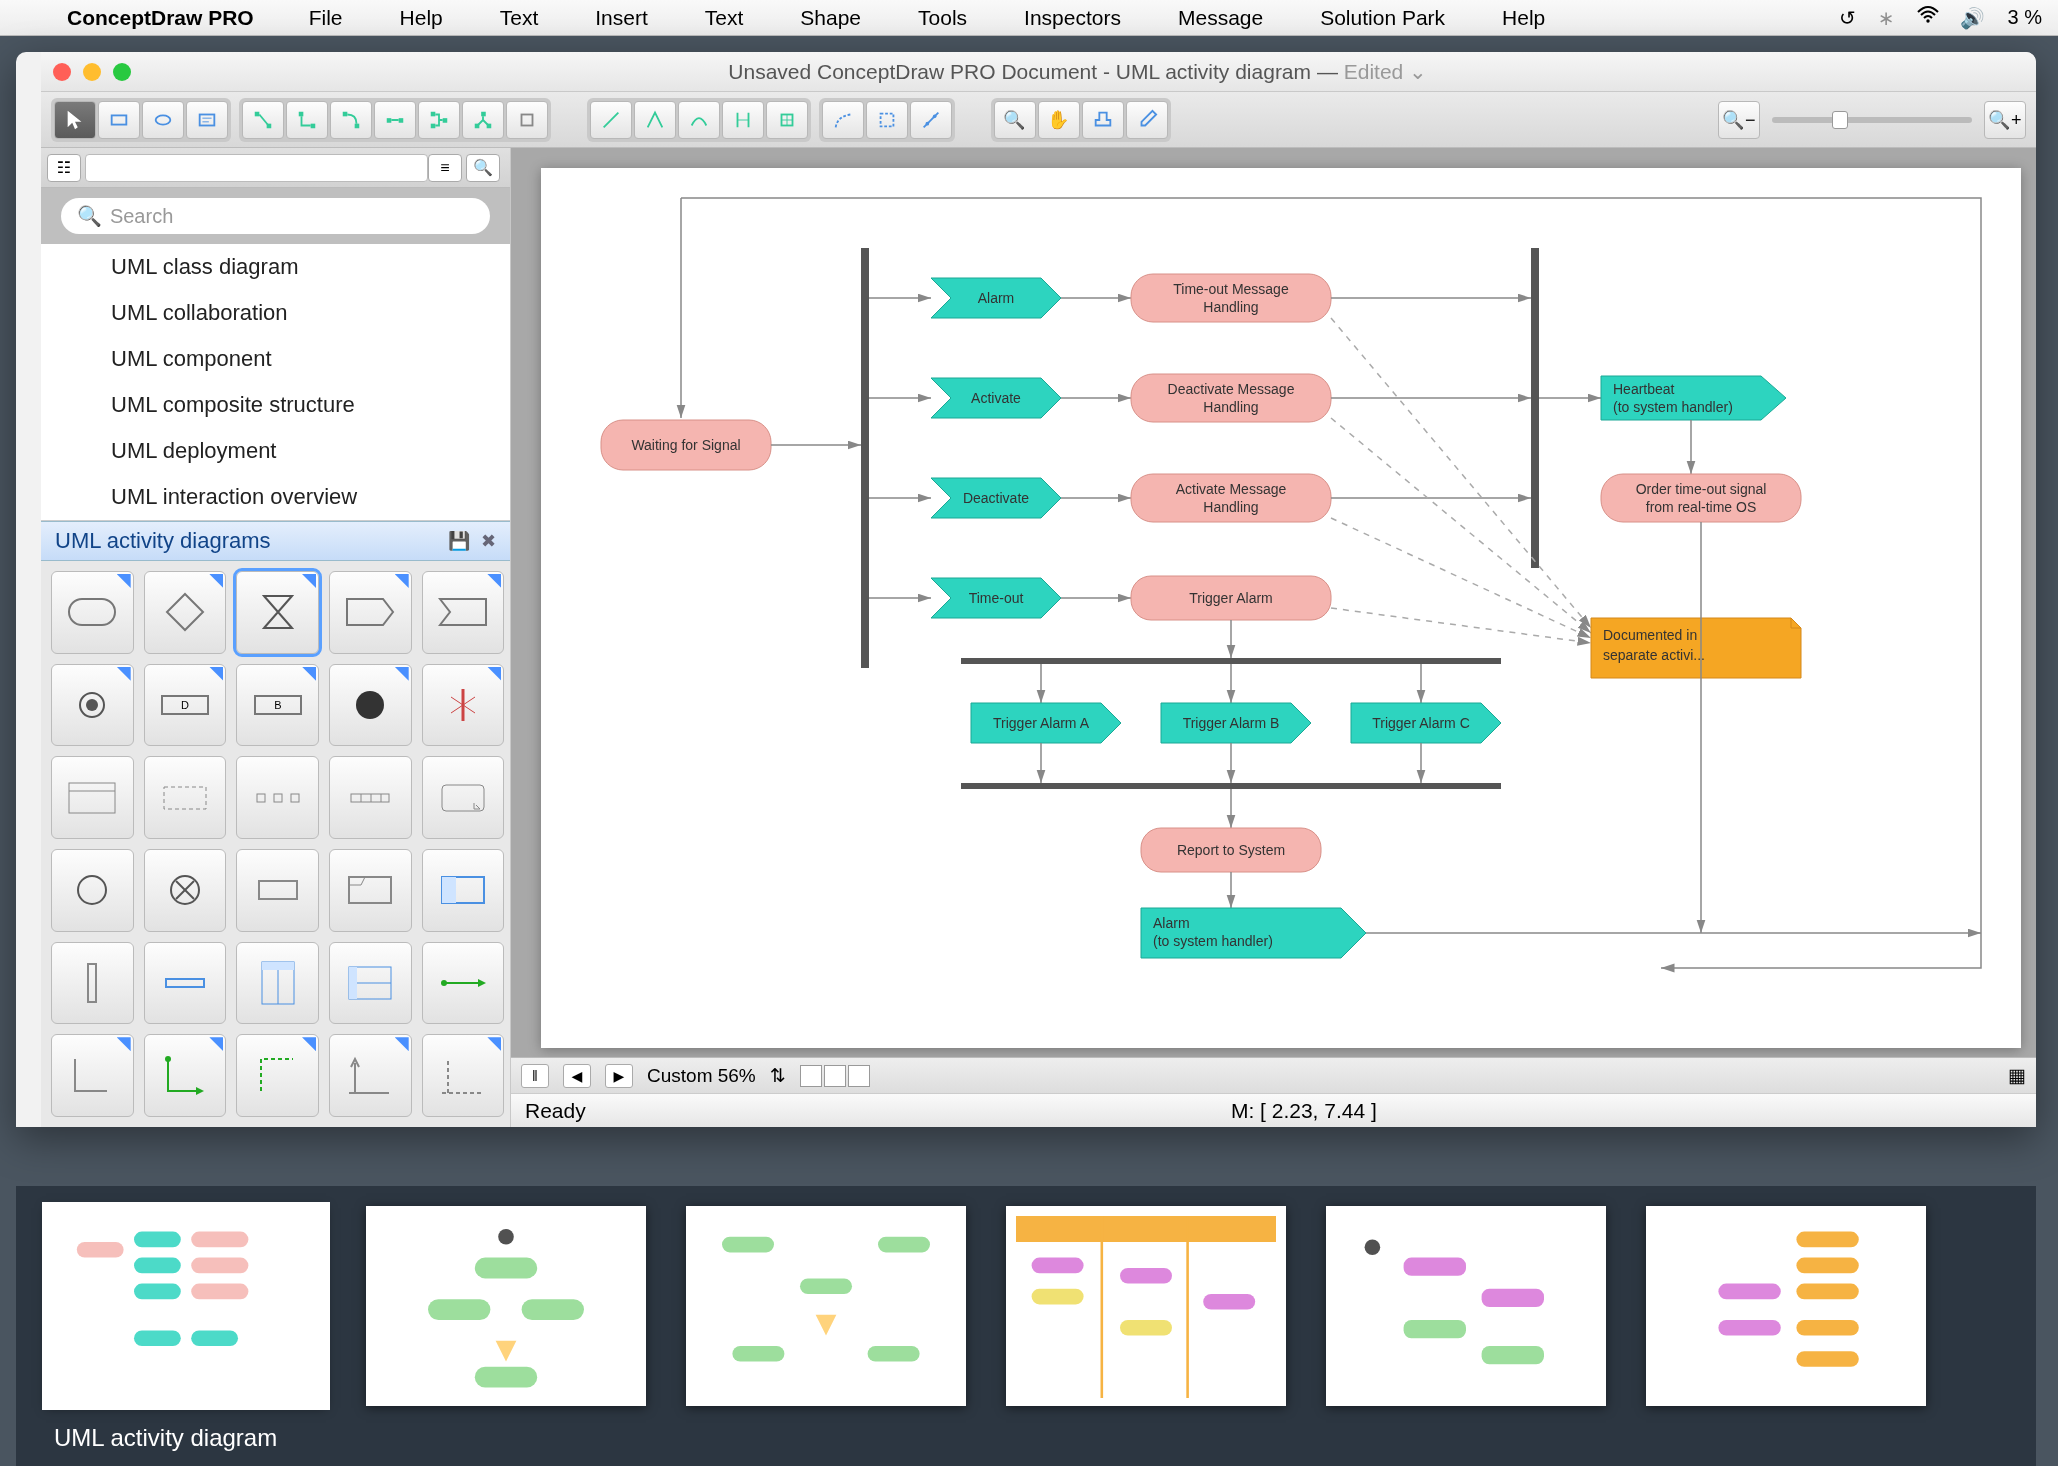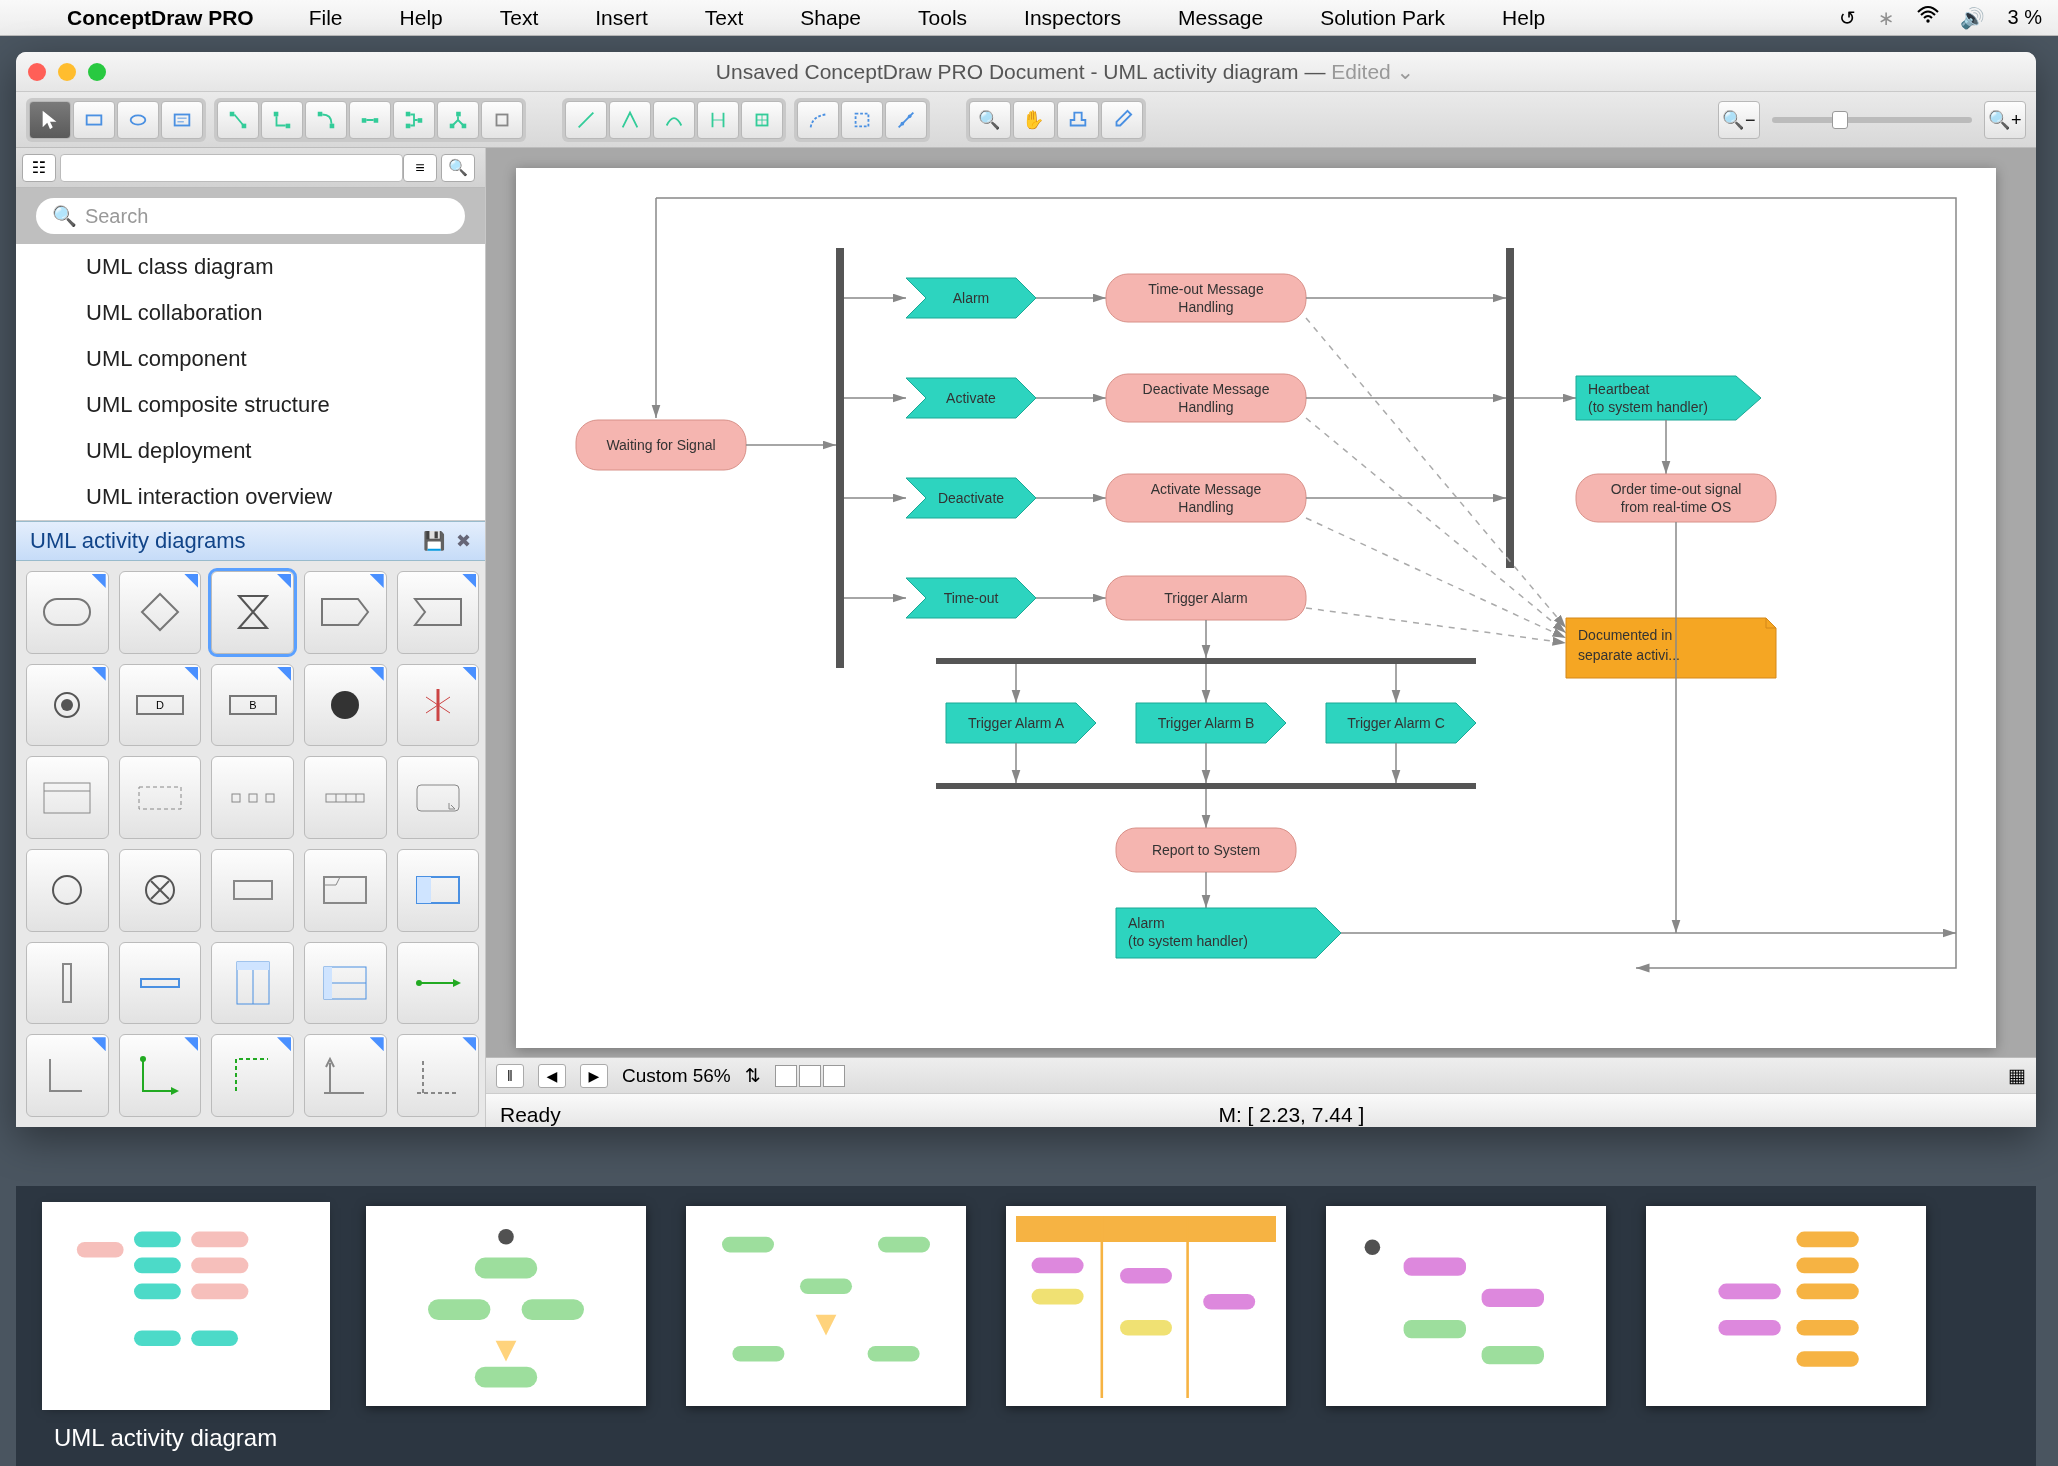--- a/index.html
+++ b/index.html
@@ -6,21 +6,21 @@
 body { background: #4a5560; width: 2058px; height: 1466px; overflow: hidden; font-size: 20px; }
 
 
 .menubar { height: 36px; background: linear-gradient(#f9f9f9,#ececec); display: flex; align-items: center; padding: 0 16px; font-size: 21px; color: #000; border-bottom: 1px solid #bbb; gap: 27px; }
 .menubar .apple { font-size: 24px; margin-right: 24px; }
 .menubar .appname { font-weight: 700; margin-right: 28px; }
 .menubar .menu-item { margin-right: 30px; cursor: default; }
 .menubar .right { margin-left: auto; display: flex; align-items: center; gap: 22px; font-size: 20px; }
 
 
-.window { position: absolute; left: 16px; top: 52px; width: 2020px; height: 1075px; background: #f2f2f2; border-radius: 10px 10px 0 0; box-shadow: 0 12px 40px rgba(0,0,0,.4); overflow: hidden; }
+.window { position: absolute; left: 16px; top: 52px; width: 2020px; height: 1075px; background: #f2f2f2; border-radius: 10px 10px 0 0; box-shadow: 0 12px 40px rgba(0,0,0,.4); overflow: hidden; padding-left: 25px; }
 .titlebar { height: 40px; background: linear-gradient(#f6f6f6,#e6e6e6); display: flex; align-items: center; padding: 0 12px; border-bottom: 1px solid #c9c9c9; }
 .traffic { display: flex; gap: 12px; }
 .traffic span { width: 18px; height: 18px; border-radius: 50%; display: inline-block; }
 .tclose { background: #ff5f57; } .tmin { background: #ffbd2e; } .tmax { background: #28c940; }
 .titletext { flex: 1; text-align: center; color: #555; font-size: 21px; }
 .titletext .edited { color: #999; }
 
 
 .toolbar { height: 56px; background: linear-gradient(#eaeaea,#d8d8d8); border-bottom: 1px solid #bcbcbc; display: flex; align-items: center; gap: 8px; padding: 0 10px; }
 .tgroup { display: flex; gap: 2px; background: #c9c9c9; padding: 3px; border-radius: 6px; }
@@ -63,21 +63,21 @@
 .arr { stroke: #888; stroke-width: 1.5; fill: none; marker-end: url(#ah); }
 .arrd { stroke: #aaa; stroke-width: 1.5; stroke-dasharray: 6 6; fill: none; marker-end: url(#ah); }
 .lbl { font-size: 14px; fill: #333; text-anchor: middle; }
 .lbl-left { font-size: 14px; fill: #333; text-anchor: start; }
 
 
 .canvasbar { height: 36px; background: linear-gradient(#eee,#ddd); border-top: 1px solid #bbb; display: flex; align-items: center; padding: 0 10px; gap: 14px; font-size: 19px; }
 .canvasbar .navbtn { width: 28px; height: 24px; border: 1px solid #aaa; background: #fff; border-radius: 3px; display: flex; align-items: center; justify-content: center; font-size: 14px; }
 .pagetabs { display: flex; gap: 2px; }
 .pagetabs span { width: 22px; height: 22px; border: 1px solid #999; background: #fff; }
-.statusbar { height: 34px; background: linear-gradient(#fafafa,#e6e6e6); border-top: 1px solid #ccc; display: flex; align-items: flex-end; padding: 0 14px; font-size: 21px; }
+.statusbar { height: 34px; background: linear-gradient(#fafafa,#e6e6e6); border-top: 1px solid #ccc; display: flex; align-items: center; padding: 0 14px; font-size: 21px; }
 .statusbar .coord { margin-left: auto; margin-right: auto; }
 
 
 .gallery { position: absolute; left: 16px; right: 22px; bottom: 0; height: 280px; background: rgba(20,30,40,.55); padding: 20px 30px 10px; }
 .gallery .thumbs { display: flex; gap: 40px; }
 .gthumb { width: 280px; height: 200px; background: #fff; box-shadow: 0 2px 10px rgba(0,0,0,.5); position: relative; overflow: hidden; }
 .gthumb.active { outline: 4px solid #fff; }
 .gthumb .fake { position: absolute; inset: 10px; opacity: .85; }
 .gallery .caption { color: #fff; font-size: 24px; margin-top: 18px; padding-left: 8px; }
 </style>

